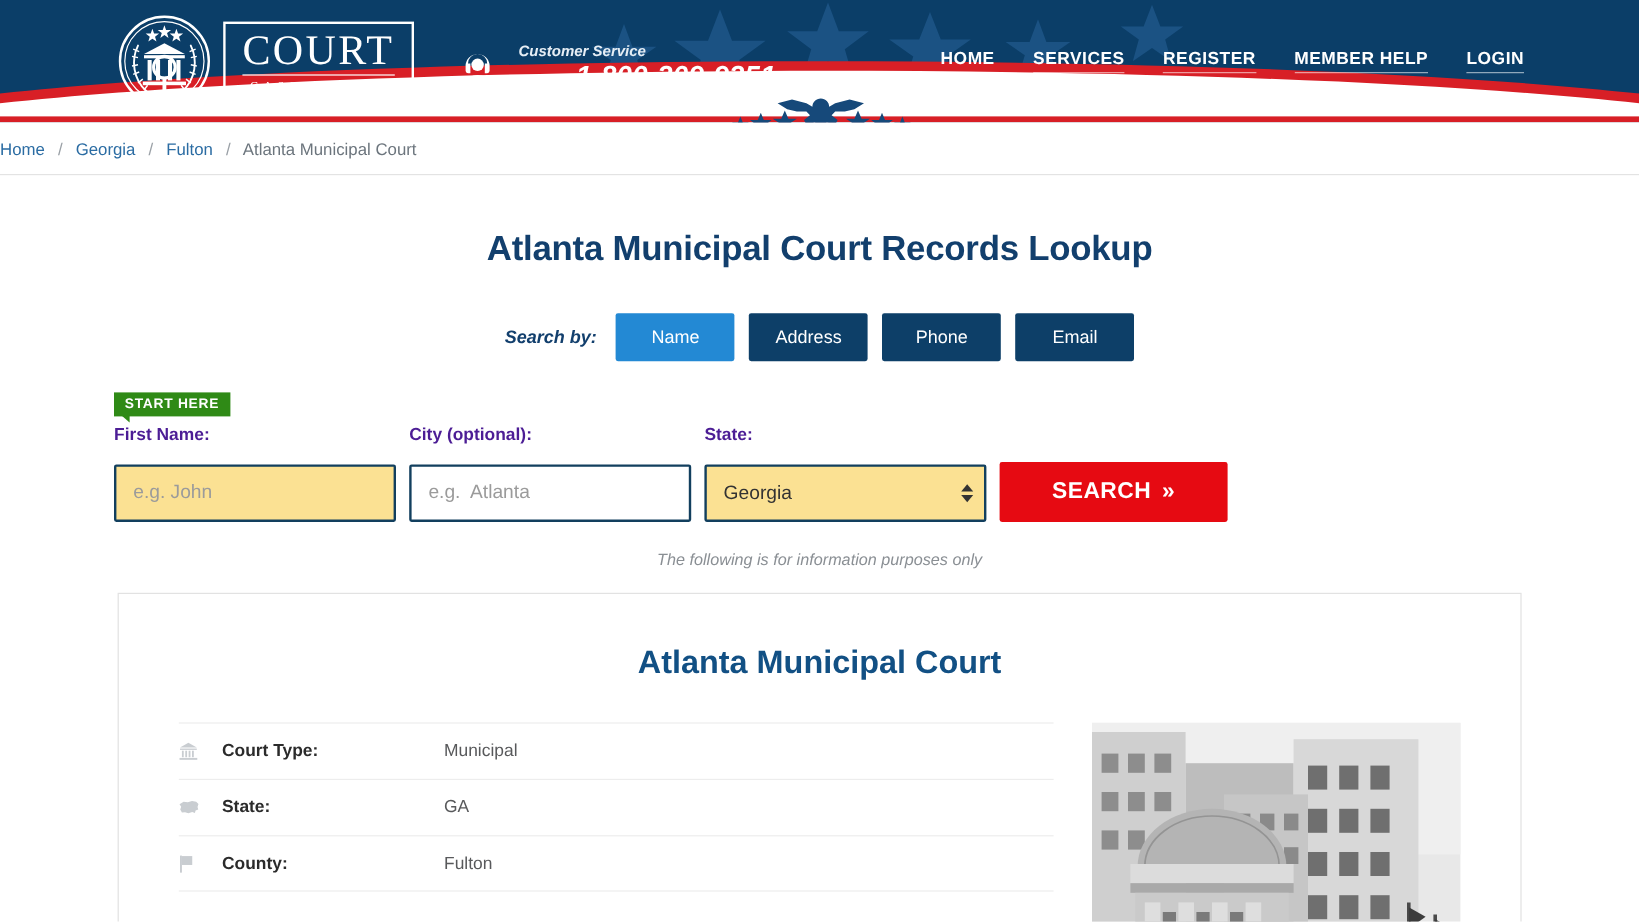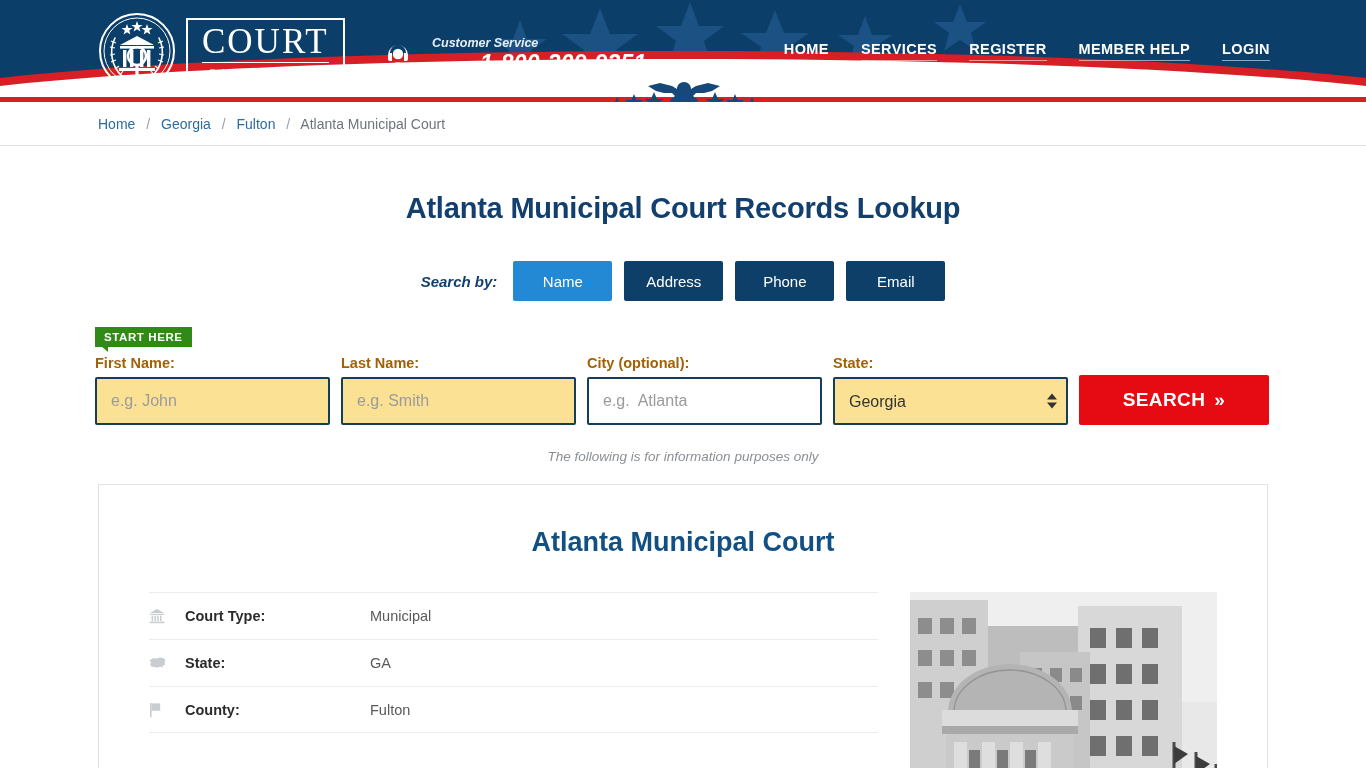--- a/index.html
+++ b/index.html
@@ -43,21 +43,21 @@
 
   .nav { position:absolute; right:96px; top:41px; display:flex; gap:32px; }
   .nav a {
     color:#ffffff; font-size:14.5px; font-weight:bold; text-decoration:none;
     letter-spacing:.4px; padding-bottom:3px; border-bottom:1px solid rgba(255,255,255,.55);
   }
 
   
   .crumb-bar {
     height:44px; border-bottom:1px solid #e3e3e3; background:#fff;
-    display:flex; align-items:center; padding-left:98px; position:relative; z-index:2;
+    display:flex; align-items:center; position:relative; z-index:2;
   }
   .crumb { font-size:14px; color:#6c757d; }
   .crumb a { color:#2b6ca3; text-decoration:none; }
   .crumb .sep { color:#9aa0a6; margin:0 7px; }
 
   
   .page-title {
     text-align:center; color:#123f6d; font-size:29px; font-weight:bold;
     margin:46px 0 0 0; letter-spacing:-.2px;
   }
@@ -81,21 +81,21 @@
     font-size:11.5px; font-weight:bold; letter-spacing:.6px;
     padding:4px 9px 4px 9px; border-radius:0;
   }
   .start-here:after {
     content:""; position:absolute; left:6px; bottom:-5px;
     border-left:7px solid transparent; border-right:0 solid transparent;
     border-top:6px solid #2f8a16;
   }
   .fields { display:flex; align-items:flex-end; gap:11px; padding-top:28px; }
   .fgroup { display:flex; flex-direction:column; }
-  .flabel { font-size:14.5px; font-weight:bold; color:#a16207; margin-bottom:6px; }
+  .flabel { font-size:14.5px; font-weight:bold; color:#4c1d95; margin-bottom:16px; }
   .finput {
     height:48px; border:2px solid #123f5e; border-radius:2px;
     font-size:16px; padding:0 14px; color:#555; outline:none;
     font-family:"Liberation Sans", sans-serif; background:#fff;
   }
   .finput::placeholder { color:#9b9b9b; }
   .finput.highlight { background:#fbe193; }
   .f-first { width:235px; }
   .f-last  { width:235px; }
   .f-city  { width:235px; }
@@ -264,24 +264,20 @@
 
 <div class="form-area">
   <div class="start-here">START HERE</div>
 
   <div class="fields">
     <div class="fgroup">
       <label class="flabel">First Name:</label>
       <input class="finput f-first highlight" type="text" placeholder="e.g. John" style="">
     </div>
 
-    <div class="fgroup">
-      <label class="flabel">Last Name:</label>
-      <input class="finput f-last highlight" type="text" placeholder="e.g. Smith" style="">
-    </div>
 
     <div class="fgroup">
       <label class="flabel">City (optional):</label>
       <input class="finput f-city" type="text" placeholder="e.g.  Atlanta" style="">
     </div>
 
     <div class="fgroup">
       <label class="flabel">State:</label>
       <div class="sel-wrap">
         <select class="fselect">

